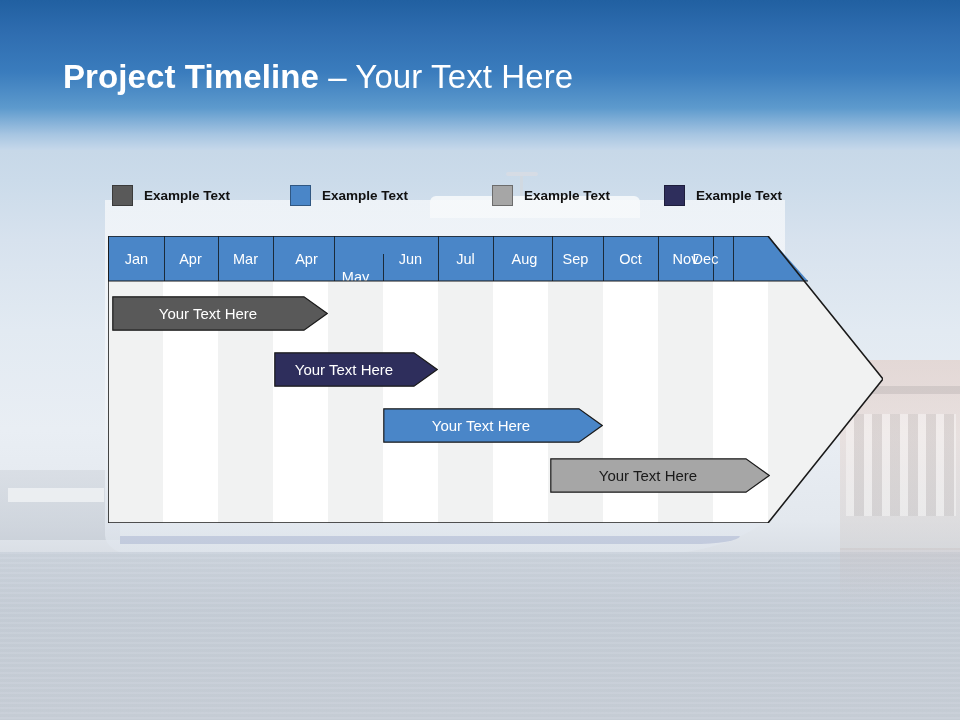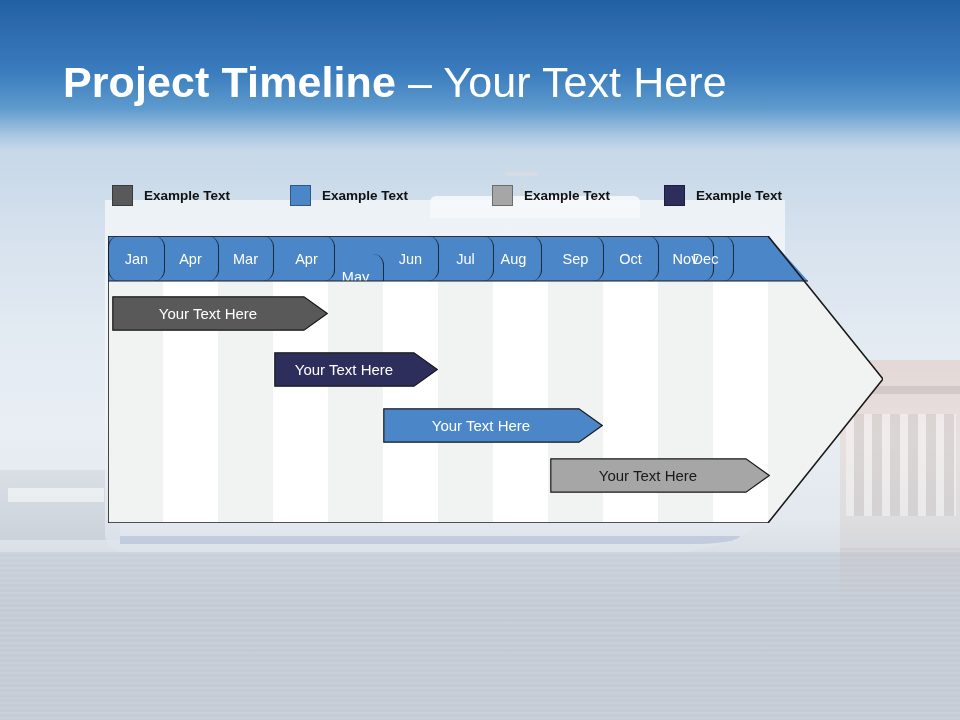--- a/index.html
+++ b/index.html
@@ -105,21 +105,21 @@
   
   .header-band {
     position: absolute; left: 0; top: 0; width: 960px; height: 150px;
     background: linear-gradient(to bottom,
       #1f5fa0 0px, #2c६ 0px);
     background: linear-gradient(to bottom,
       #2160a1 0%, #2f6db0 22%, #3a7cbd 48%, #5d9acd 72%, #a8c6e2 90%, #c6d8ea 100%);
   }
   .header-title {
     position: absolute; left: 63px; top: 58px;
-    font-size: 43px;
+    font-size: 33px;
     color: #ffffff;
     letter-spacing: .1px;
     white-space: nowrap;
   }
   .header-title .bold { font-weight: bold; }
   .header-title .dash { font-weight: normal; }
   .header-title .light { font-weight: normal; }
 
   
   .legend {
@@ -168,21 +168,20 @@
     height: 45px; width: 775px;
     clip-path: polygon(0 0, 660px 0, 700px 45px, 0 45px);
     background: #4a86c8;
   }
   .month-cell {
     position: absolute; top: 0; height: 45px;
     color: #ffffff;
     font-size: 14.5px;
     display: flex; align-items: center; justify-content: center;
     border-right: 1px solid #1b2b3a;
-    border-radius: 11px;
   }
   .month-cell.first { border-left: 1px solid #1b2b3a; }
 
   
   .col-stripe {
     position: absolute; top: 45px; height: 242px;
   }
   .col-stripe.light { background: #f1f2f2; }
   .col-stripe.white { background: #ffffff; }
 
@@ -272,21 +271,21 @@
 
     <div class="month-row">
       <div id="months">
           <div class="month-cell first" style="left: 0px; width: 55px;">Jan</div>
           <div class="month-cell" style="left: 55px; width: 55px;">Apr</div>
           <div class="month-cell" style="left: 110px; width: 55px;">Mar</div>
           <div class="month-cell" style="left: 171px; width: 55px;">Apr</div>
           <div class="month-cell" style="left: 220px; width: 55px; margin-top: 18px;">May</div>
           <div class="month-cell" style="left: 275px; width: 55px;">Jun</div>
           <div class="month-cell" style="left: 330px; width: 55px;">Jul</div>
-          <div class="month-cell" style="left: 378px; width: 55px;">Aug</div>
+          <div class="month-cell" style="left: 389px; width: 55px;">Aug</div>
           <div class="month-cell" style="left: 440px; width: 55px;">Sep</div>
           <div class="month-cell" style="left: 495px; width: 55px;">Oct</div>
           <div class="month-cell" style="left: 550px; width: 55px;">Nov</div>
           <div class="month-cell" style="left: 570px; width: 55px;">Dec</div>
         </div>
     </div>
 
     <svg class="chart-outline" viewBox="0 0 775 287">
       <polygon points="0,0 660,0 775,143 660,287 0,287" fill="none" stroke="#1a1a1a" stroke-width="1.6"></polygon>
       <line x1="0" y1="45" x2="700" y2="45" stroke="#1a1a1a" stroke-width="1"></line>

